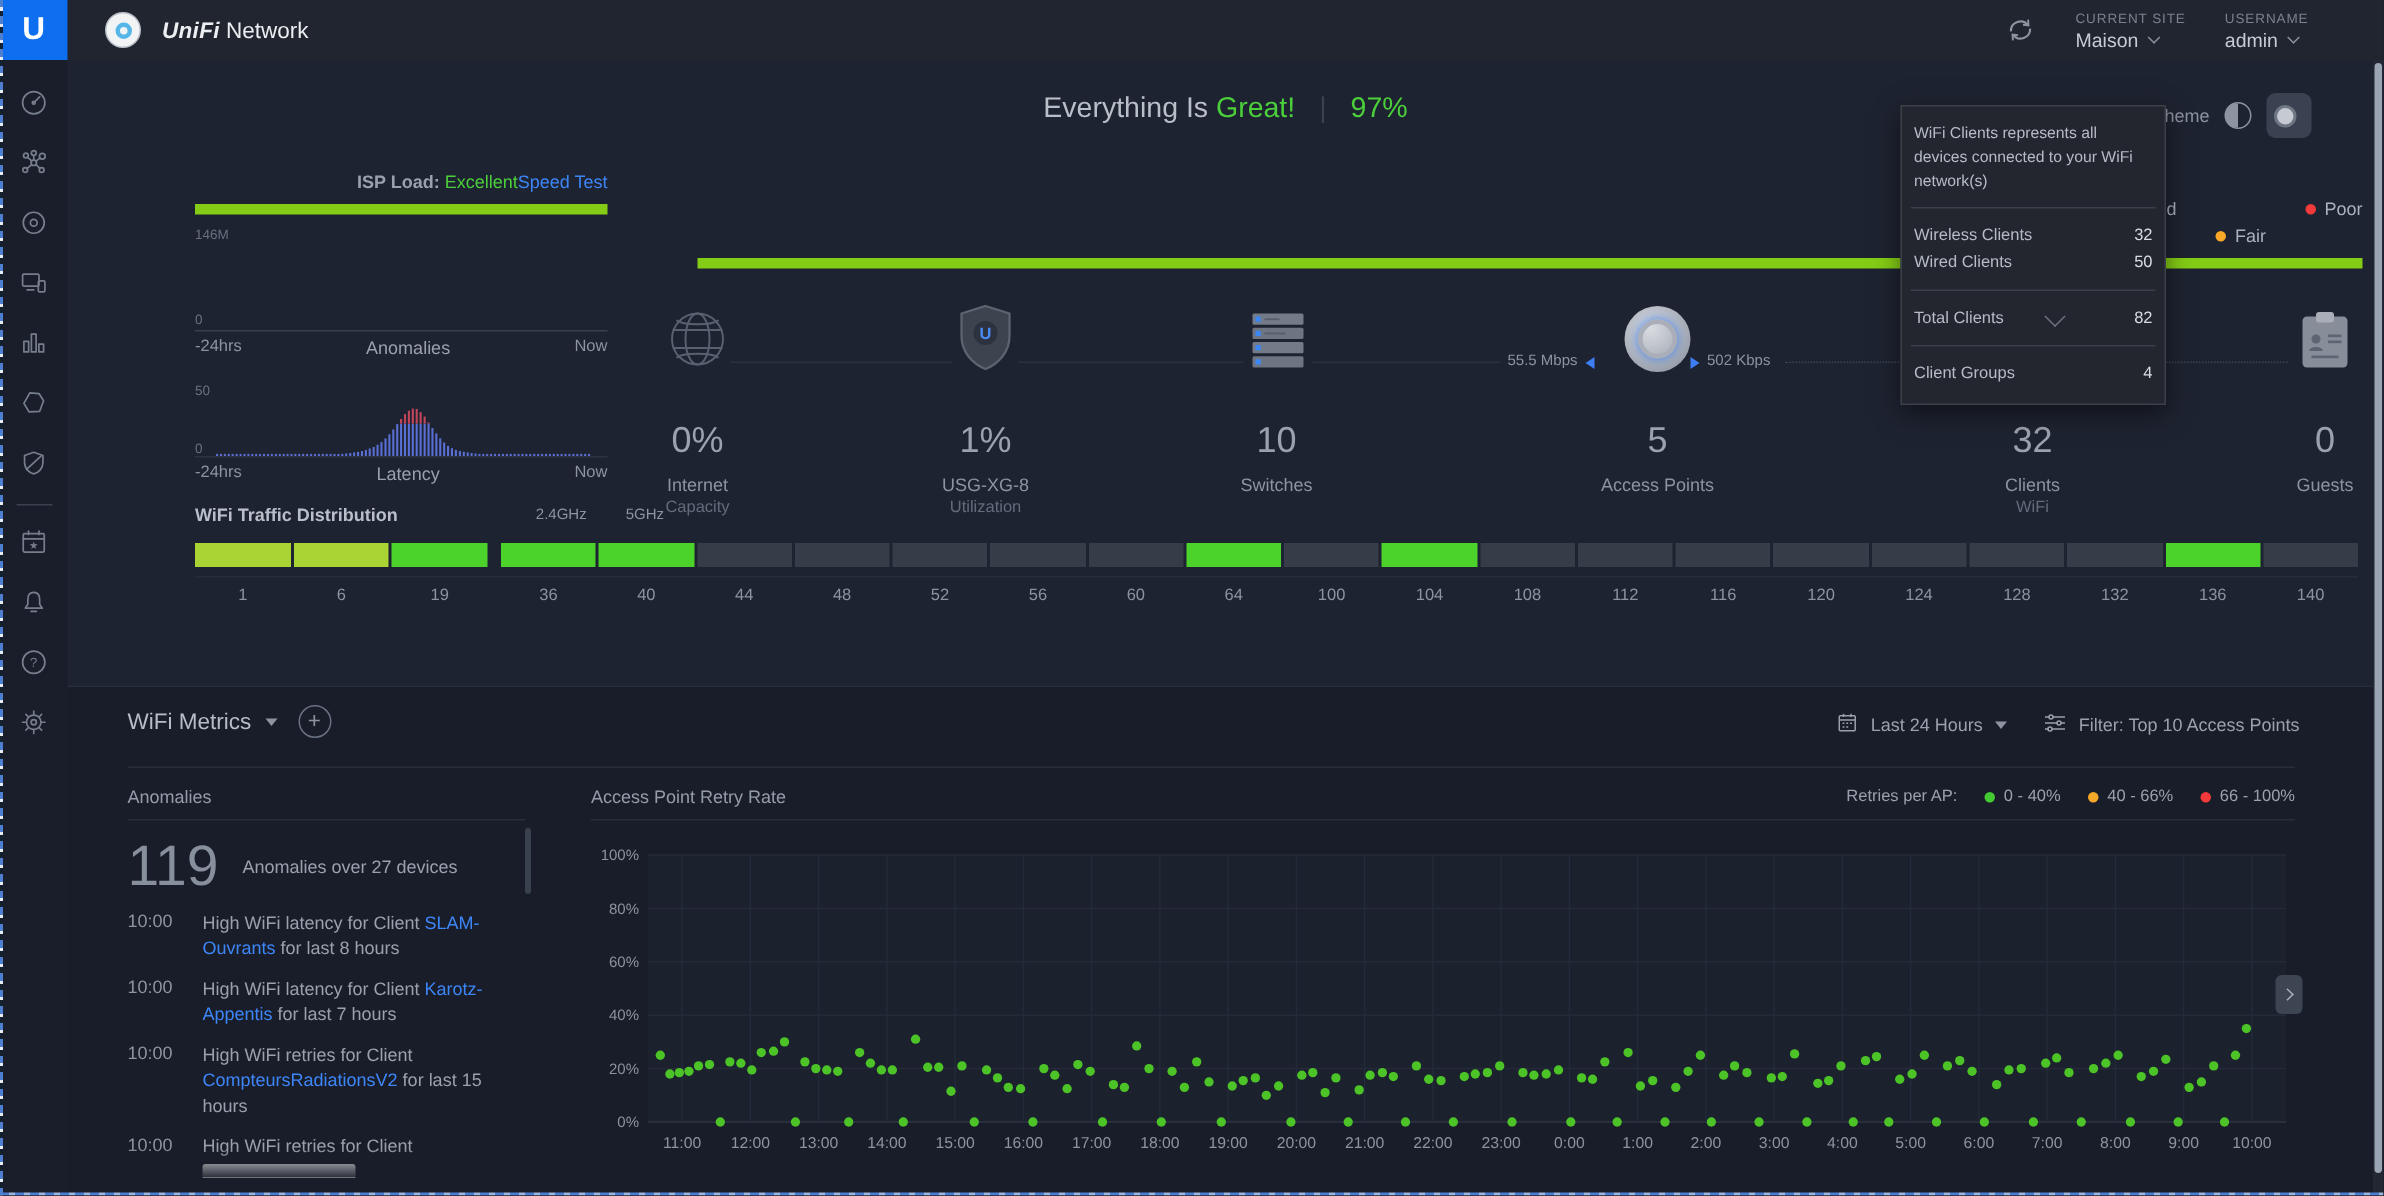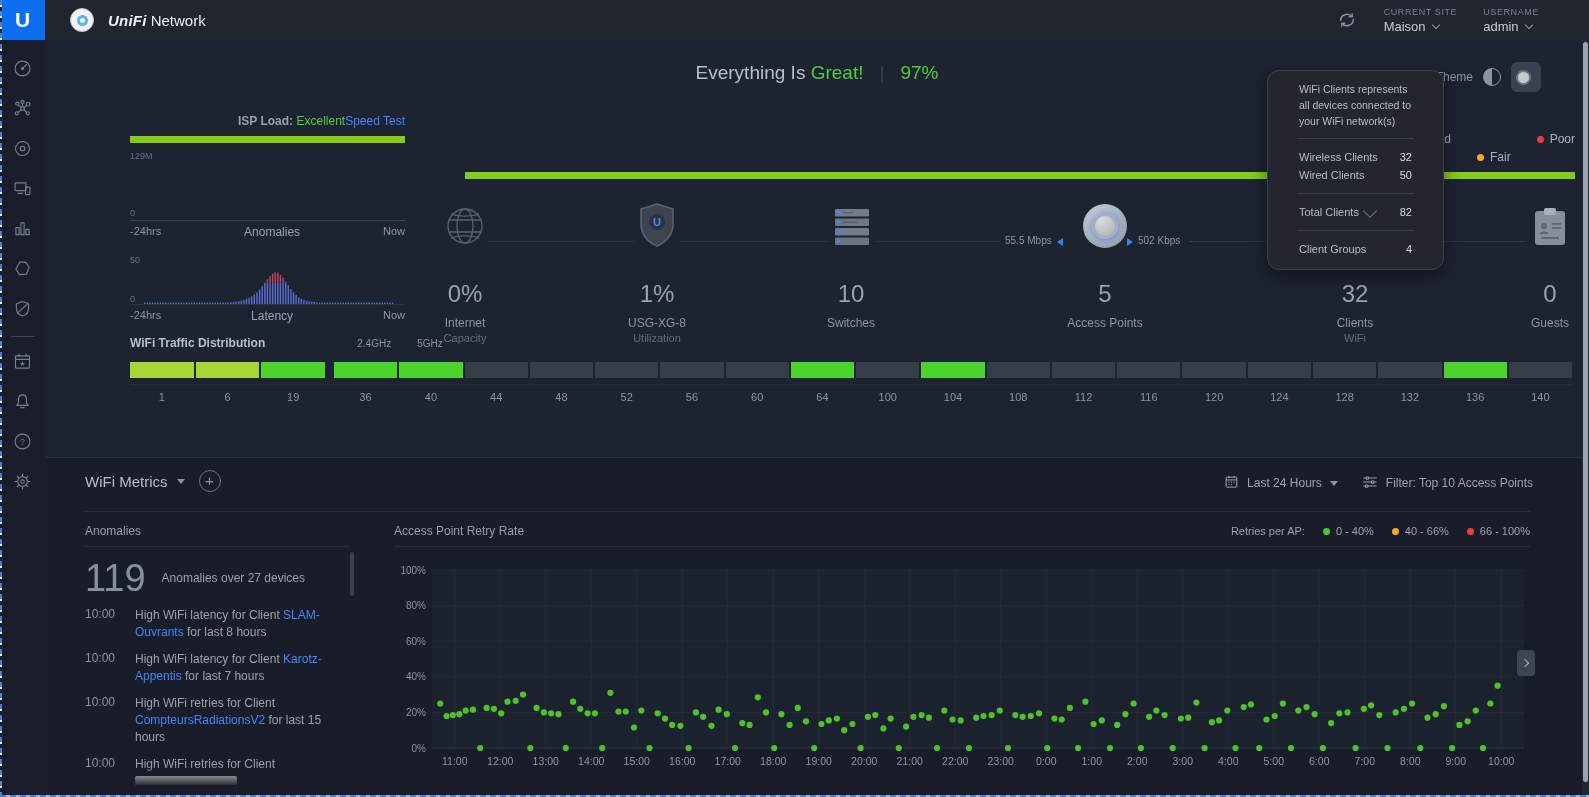--- a/index.html
+++ b/index.html
@@ -89,22 +89,22 @@
   .conn.dotted { border-top:1.5px dotted #3d4452; }
   .rate { position:absolute; top:45px; font-size:10px; color:#8d93a0; display:flex; align-items:flex-end; gap:5px; white-space:nowrap; }
   .tri-l { width:0; height:0; border-top:4px solid transparent; border-bottom:4px solid transparent; border-right:6px solid #3d7ef2; }
   .tri-r { width:0; height:0; border-top:4px solid transparent; border-bottom:4px solid transparent; border-left:6px solid #3d7ef2; }
   .ap-outer { width:44px; height:44px; border-radius:50%; background:radial-gradient(circle at 40% 35%, #d9dce1, #878e9a);
     display:flex; align-items:center; justify-content:center; }
   .ap-inner { width:26px; height:26px; border-radius:50%; border:3px solid #a9aeb8; box-shadow:0 0 7px #3f7ff0; }
 
   
   .tooltip { position:absolute; left:1222px; top:30px; width:177px; background:#23262e;
-    border:1px solid #3b4049; border-radius:12px; box-shadow:0 5px 16px rgba(0,0,0,.5);
-    padding:11px 31px; z-index:20; }
+    border:1px solid #3b4049; border-radius:0; box-shadow:0 5px 16px rgba(0,0,0,.5);
+    padding:11px 8px; z-index:20; }
   .tooltip .txt { font-size:10.5px; color:#b6bcc6; line-height:1.5; }
   .tt-div { height:1px; background:#3a3f49; margin:9px -2px; }
   .tt-row { display:flex; justify-content:space-between; font-size:11px; color:#b6bcc6; padding:3px 0; }
   .tt-row .v { color:#d7dbe2; }
   .collapse-chev { position:absolute; left:1320px; top:166px; width:10px; height:10px;
     border-right:1.8px solid #6b7280; border-bottom:1.8px solid #6b7280; transform:rotate(45deg); cursor:pointer; z-index:21; }
 
   
   .traffic { position:absolute; left:85px; top:296px; width:1442px; }
   .traffic-head { display:flex; align-items:center; font-size:12px; margin-bottom:12px; }
@@ -293,21 +293,21 @@
       </div>
   </div>
 
   <div class="isp">
     <div class="panel-head">
       <span><span class="lbl">ISP Load:</span>
         <span class="green">Excellent</span></span>
       <span class="link">Speed Test</span>
     </div>
     <div class="mini-chart">
-      <span class="ytick" style="top:2px">129M</span>
+      <span class="ytick" style="top:2px">146M</span>
       <span class="ytick" style="bottom:2px">0</span>
     </div>
     <div class="mini-x">
       <span>-24hrs</span>
       <span class="mid">Anomalies</span>
       <span>Now</span>
     </div>
     <div class="mini-chart lat">
       <span class="ytick" style="top:-8px">50</span>
       <span class="ytick" style="bottom:0">0</span>

